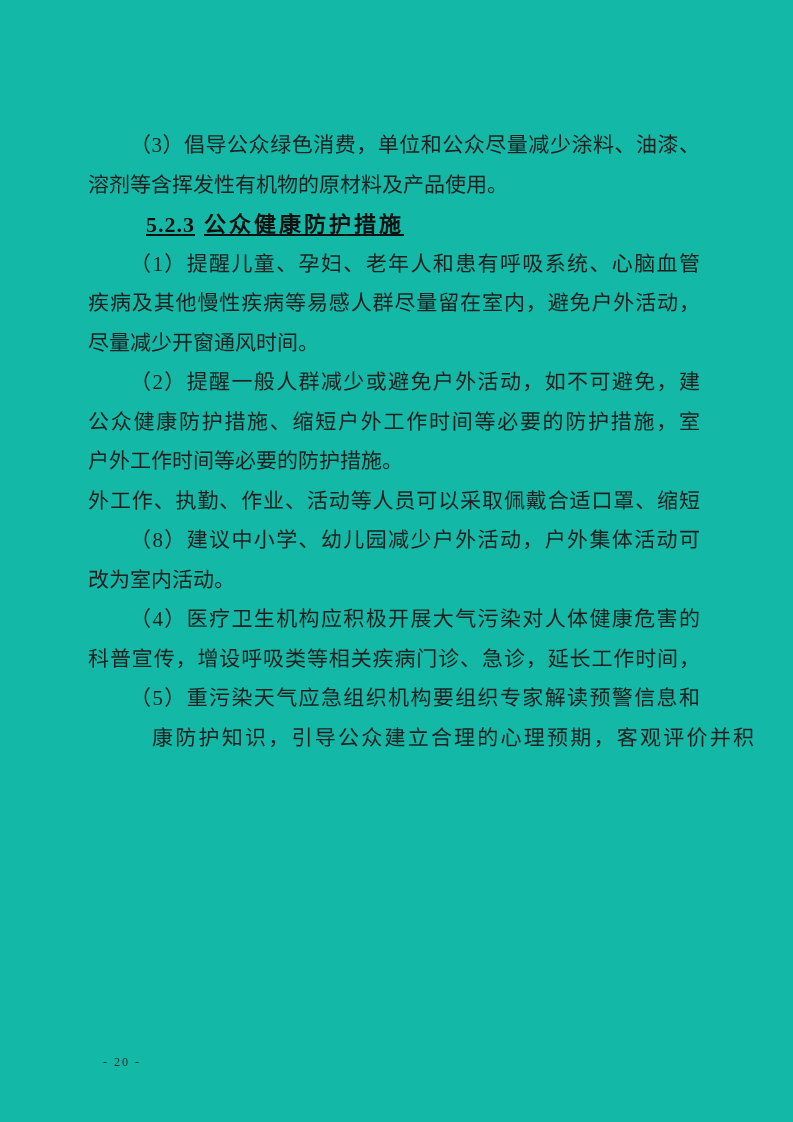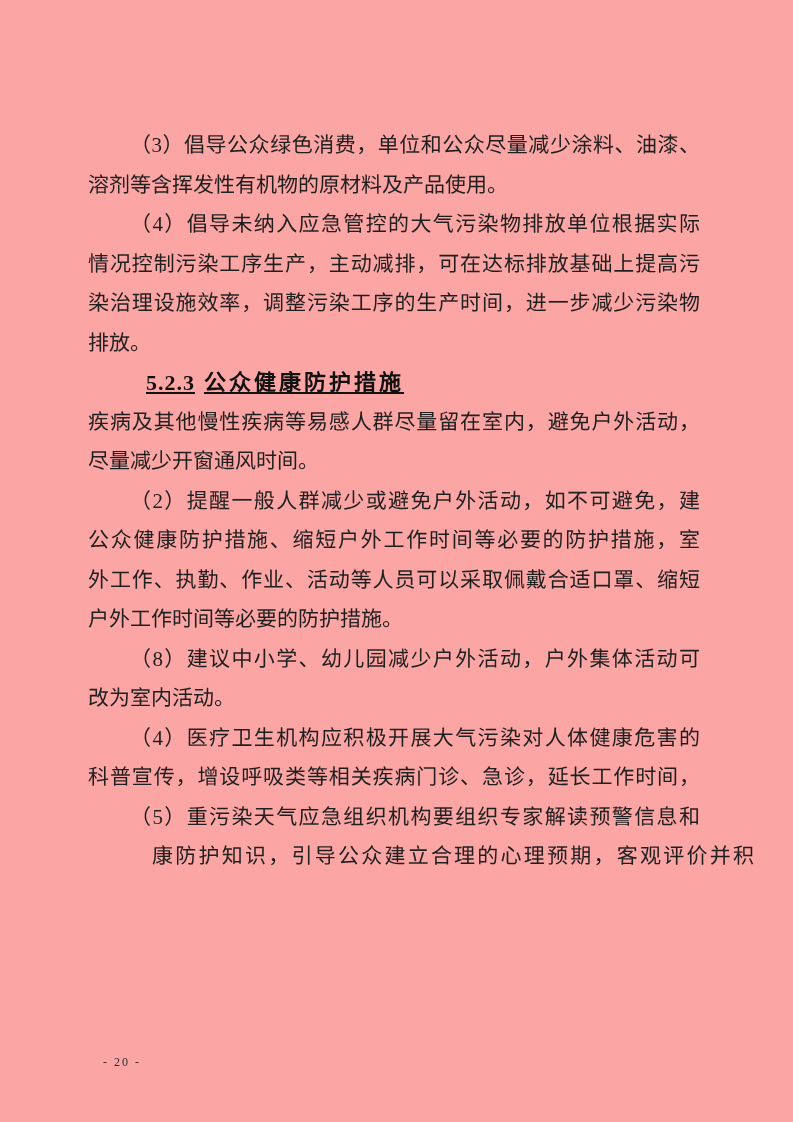--- a/index.html
+++ b/index.html
@@ -4,21 +4,21 @@
 <style>
   html, body {
     margin: 0;
     padding: 0;
     background: #ffffff;
   }
   .page {
     position: relative;
     width: 793px;
     height: 1122px;
-    background: #fca5a5;
+    background: #14b8a6;
     overflow: hidden;
     font-family: "Liberation Serif", "DejaVu Serif", serif;
   }
   .text-block {
     position: absolute;
     left: 88px;
     top: 126px;
     width: 612px;
   }
   .para { margin: 0; padding: 0; }
@@ -69,41 +69,36 @@
 <body>
 
 <div class="page">
   <main class="text-block">
 
     <section class="para">
       <div class="line first stretch">（3）倡导公众绿色消费，单位和公众尽量减少涂料、油漆、</div>
       <div class="line">溶剂等含挥发性有机物的原材料及产品使用。</div>
     </section>
 
-    <section class="para">
-      <div class="line first stretch">（4）倡导未纳入应急管控的大气污染物排放单位根据实际</div>
-      <div class="line stretch">情况控制污染工序生产，主动减排，可在达标排放基础上提高污</div>
-      <div class="line stretch">染治理设施效率，调整污染工序的生产时间，进一步减少污染物</div>
-      <div class="line">排放。</div>
-    </section>
 
     <h2 class="heading">
       <span class="hnum">5.2.3</span><span class="htitle">公众健康防护措施</span>
     </h2>
 
     <section class="para">
+      <div class="line first stretch">（1）提醒儿童、孕妇、老年人和患有呼吸系统、心脑血管</div>
       <div class="line stretch">疾病及其他慢性疾病等易感人群尽量留在室内，避免户外活动，</div>
       <div class="line">尽量减少开窗通风时间。</div>
     </section>
 
     <section class="para">
       <div class="line first stretch">（2）提醒一般人群减少或避免户外活动，如不可避免，建</div>
       <div class="line stretch">公众健康防护措施、缩短户外工作时间等必要的防护措施，室</div>
+      <div class="line">户外工作时间等必要的防护措施。</div>
       <div class="line stretch">外工作、执勤、作业、活动等人员可以采取佩戴合适口罩、缩短</div>
-      <div class="line">户外工作时间等必要的防护措施。</div>
     </section>
 
     <section class="para">
       <div class="line first stretch">（8）建议中小学、幼儿园减少户外活动，户外集体活动可</div>
       <div class="line">改为室内活动。</div>
     </section>
 
     <section class="para">
       <div class="line first stretch">（4）医疗卫生机构应积极开展大气污染对人体健康危害的</div>
       <div class="line stretch">科普宣传，增设呼吸类等相关疾病门诊、急诊，延长工作时间，</div>

